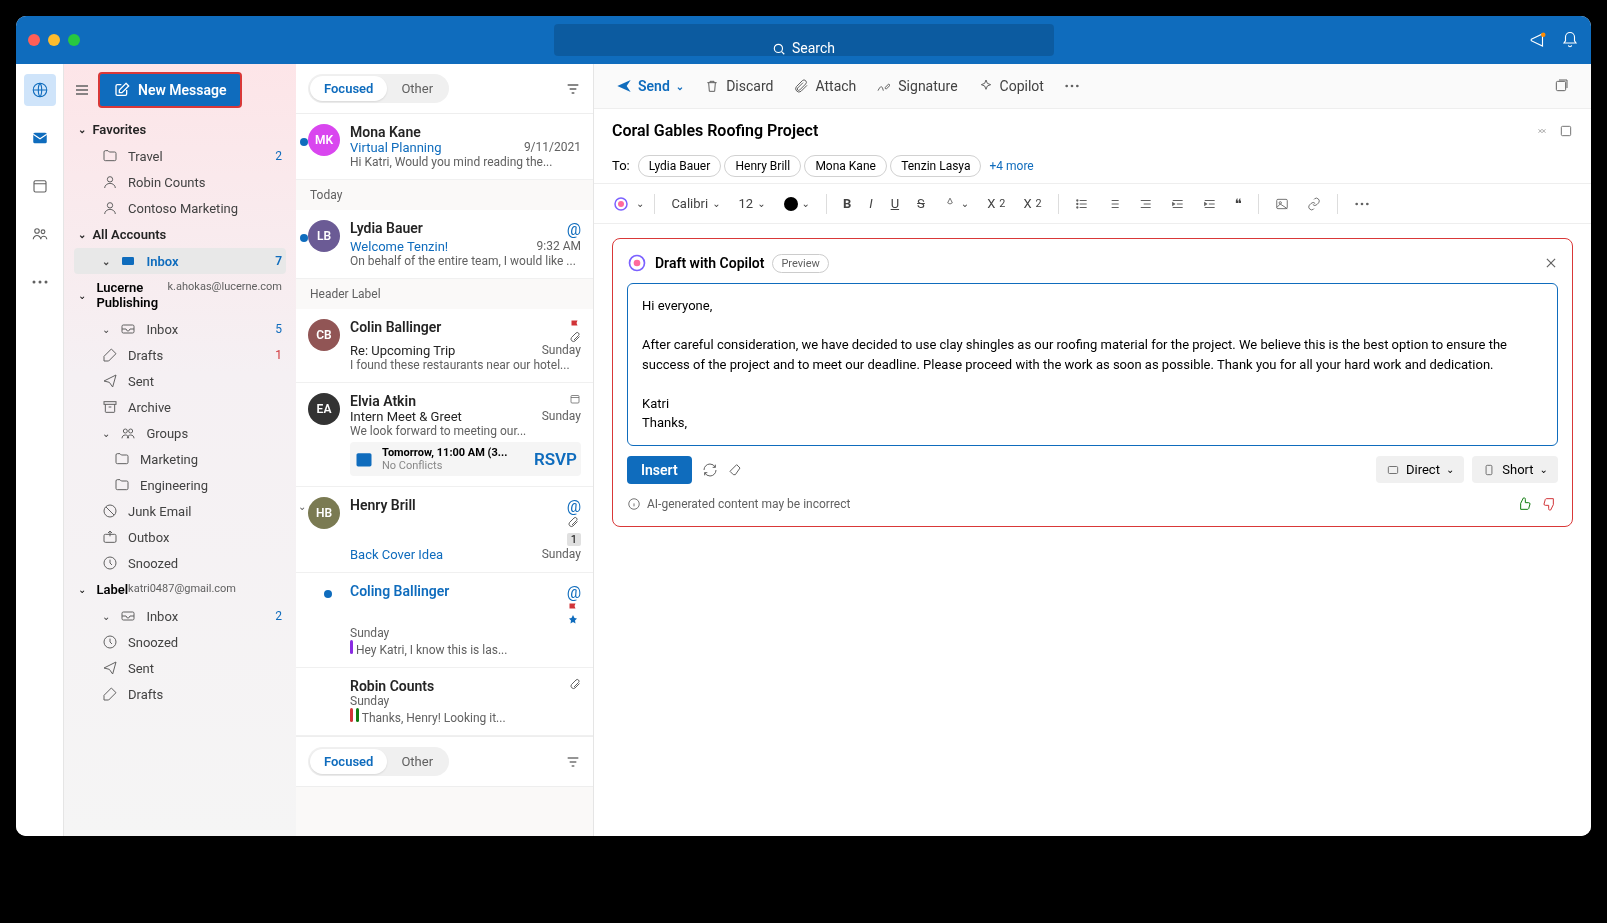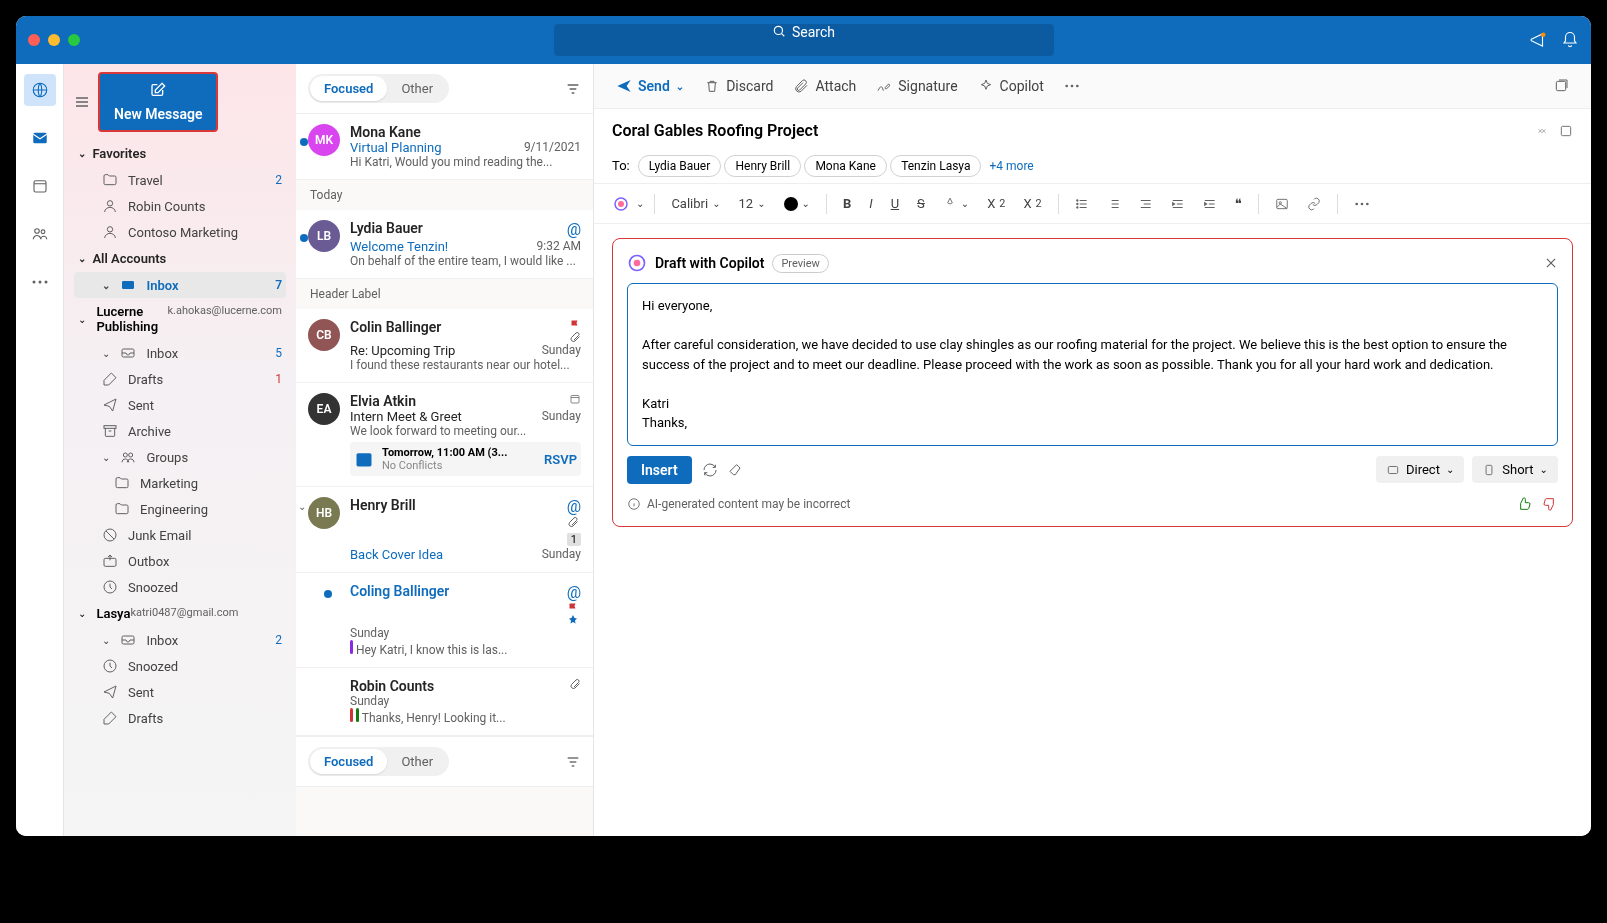--- a/index.html
+++ b/index.html
@@ -2,31 +2,31 @@
 <html><head>
 <meta charset="utf-8">
 <style>
 * { margin: 0; padding: 0; box-sizing: border-box; font-family: -apple-system, BlinkMacSystemFont, 'Segoe UI', Roboto, sans-serif; }
 body { background: #000; padding: 16px; }
 .window { background: #fff; border-radius: 10px; overflow: hidden; height: 820px; display: flex; flex-direction: column; }
 .titlebar { background: #0f6cbd; height: 48px; display: flex; align-items: center; padding: 0 12px; position: relative; }
 .traffic { display: flex; gap: 8px; }
 .traffic span { width: 12px; height: 12px; border-radius: 50%; display: block; }
 .tf-red { background: #ff5f57; } .tf-yel { background: #febc2e; } .tf-grn { background: #28c840; }
-.search { position: absolute; left: 50%; transform: translateX(-50%); width: 500px; height: 32px; background: rgba(0,0,0,0.15); border-radius: 4px; display: flex; align-items: flex-start; justify-content: center; color: #fff; font-size: 14px; gap: 6px; }
+.search { position: absolute; left: 50%; transform: translateX(-50%); width: 500px; height: 32px; background: rgba(0,0,0,0.15); border-radius: 4px; display: flex; align-items: flex-end; justify-content: center; color: #fff; font-size: 14px; gap: 6px; }
 .titlebar-right { margin-left: auto; display: flex; gap: 14px; color: #fff; }
 .app-body { flex: 1; display: flex; overflow: hidden; }
 .rail { width: 48px; background: #fff; border-right: 1px solid #e5e5e5; display: flex; flex-direction: column; align-items: center; padding-top: 10px; gap: 16px; color: #616161; }
 .rail-item { width: 32px; height: 32px; display: flex; align-items: center; justify-content: center; border-radius: 4px; }
 .rail-item.globe { background: #cfe4fa; color: #0f6cbd; }
 .rail-item.mail { color: #0f6cbd; }
 .sidebar { width: 232px; background: linear-gradient(180deg, #fde5e8 0%, #f5f0f3 40%, #f5f5f5 100%); padding: 8px 10px; overflow-y: auto; font-size: 13px; }
 .sidebar-top { display: flex; align-items: center; gap: 8px; margin-bottom: 8px; }
 .hamburger { color: #616161; }
-.new-msg { background: #0f6cbd; color: #fff; padding: 8px 14px; border-radius: 4px; display: flex; align-items: center; gap: 8px; font-size: 14px; font-weight: 600; border: 2px solid #d93838; flex-direction: column; }
+.new-msg { background: #0f6cbd; color: #fff; padding: 8px 14px; border-radius: 4px; display: flex; align-items: center; gap: 8px; font-size: 14px; font-weight: 600; border: 2px solid #d93838; }
 .section-header { display: flex; align-items: center; gap: 6px; font-weight: 600; padding: 6px 4px; color: #242424; }
 .folder-item { display: flex; align-items: center; gap: 10px; padding: 5px 4px 5px 28px; color: #424242; border-radius: 4px; }
 .folder-item.selected { background: #e8e8e8; font-weight: 600; }
 .folder-item.nested { padding-left: 28px; }
 .folder-item.nested2 { padding-left: 40px; }
 .badge { margin-left: auto; color: #0f6cbd; font-size: 12px; }
 .badge-red { color: #d13438; }
 .account-name { display: flex; flex-direction: row; padding: 6px 4px 6px 20px; }
 .account-name .top { font-weight: 600; font-size: 13px; }
 .account-name .sub { font-size: 11px; color: #616161; }
@@ -43,21 +43,21 @@
 .msg-content { flex: 1; min-width: 0; }
 .msg-row1 { display: flex; justify-content: space-between; }
 .sender { font-weight: 600; font-size: 14px; color: #242424; }
 .msg-date { font-size: 12px; color: #616161; }
 .subject { font-size: 13px; color: #0f6cbd; font-weight: 400; }
 .subject.normal { color: #242424; font-weight: 400; }
 .preview { font-size: 12px; color: #616161; overflow: hidden; text-overflow: ellipsis; white-space: nowrap; }
 .section-label { padding: 8px 14px; font-size: 12px; color: #616161; background: #faf9f8; }
 .mention { color: #0f6cbd; }
 .rsvp-box { display: flex; align-items: center; gap: 8px; margin-top: 4px; background: #f5f5f5; padding: 4px; border-radius: 4px; }
-.rsvp-btn { margin-left: auto; color: #0f6cbd; font-weight: 600; font-size: 13px; }
+.rsvp-btn { margin-left: auto; color: #0f6cbd; font-weight: 600; font-size: 17px; }
 .content { flex: 1; display: flex; flex-direction: column; background: #fff; overflow: hidden; }
 .toolbar { display: flex; align-items: center; gap: 4px; padding: 8px 14px; border-bottom: 1px solid #eee; background: #fafafa; }
 .tb-btn { display: flex; align-items: center; gap: 6px; padding: 6px 8px; color: #424242; font-size: 14px; border-radius: 4px; }
 .tb-btn.send { color: #0f6cbd; font-weight: 600; }
 .subject-bar { padding: 12px 18px; display: flex; align-items: center; justify-content: space-between; }
 .subject-bar h2 { font-size: 16px; font-weight: 600; }
 .to-row { padding: 6px 18px 10px; display: flex; align-items: center; gap: 8px; border-bottom: 1px solid #eee; font-size: 13px; }
 .chip { border: 1px solid #d1d1d1; padding: 3px 10px; border-radius: 12px; font-size: 12px; }
 .more-chip { color: #0f6cbd; font-size: 12px; }
 .format-bar { display: flex; align-items: center; gap: 6px; padding: 8px 18px; border-bottom: 1px solid #eee; font-size: 13px; color: #424242; }
@@ -285,21 +285,21 @@
               <circle cx="12" cy="12" r="9"></circle>
               <path d="M12 7v5l3 3"></path>
             </svg>
             <span>Snoozed</span>
           </div>
         </div>
 
       <div class="acct-row">
         <span class="chevron" style="padding-left:4px">⌄</span>
         <div class="account-name" style="padding-left:4px">
-          <span class="top">Lasya</span>
+          <span class="top">Label</span>
           <span class="sub">katri0487@gmail.com</span>
         </div>
       </div>
       <div id="account2-folders">
           <div class="folder-item nested">
             <span class="chevron">⌄</span>
             <svg width="16" height="16" viewBox="0 0 24 24" fill="none" stroke="#616161" stroke-width="1.5">
               <rect x="3" y="6" width="18" height="12" rx="2"></rect>
               <line x1="3" y1="12" x2="9" y2="12"></line>
               <line x1="15" y1="12" x2="21" y2="12"></line>

